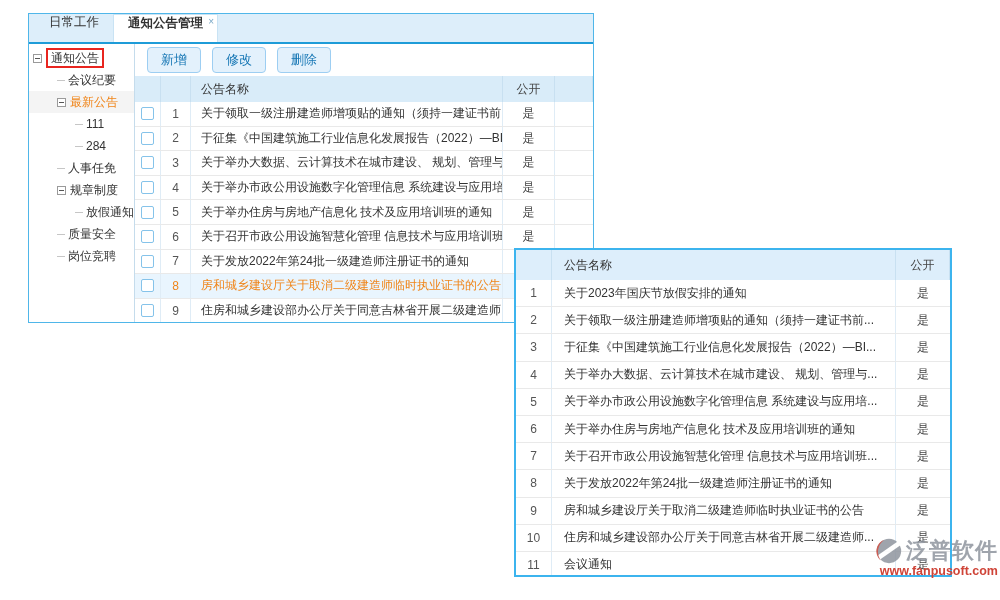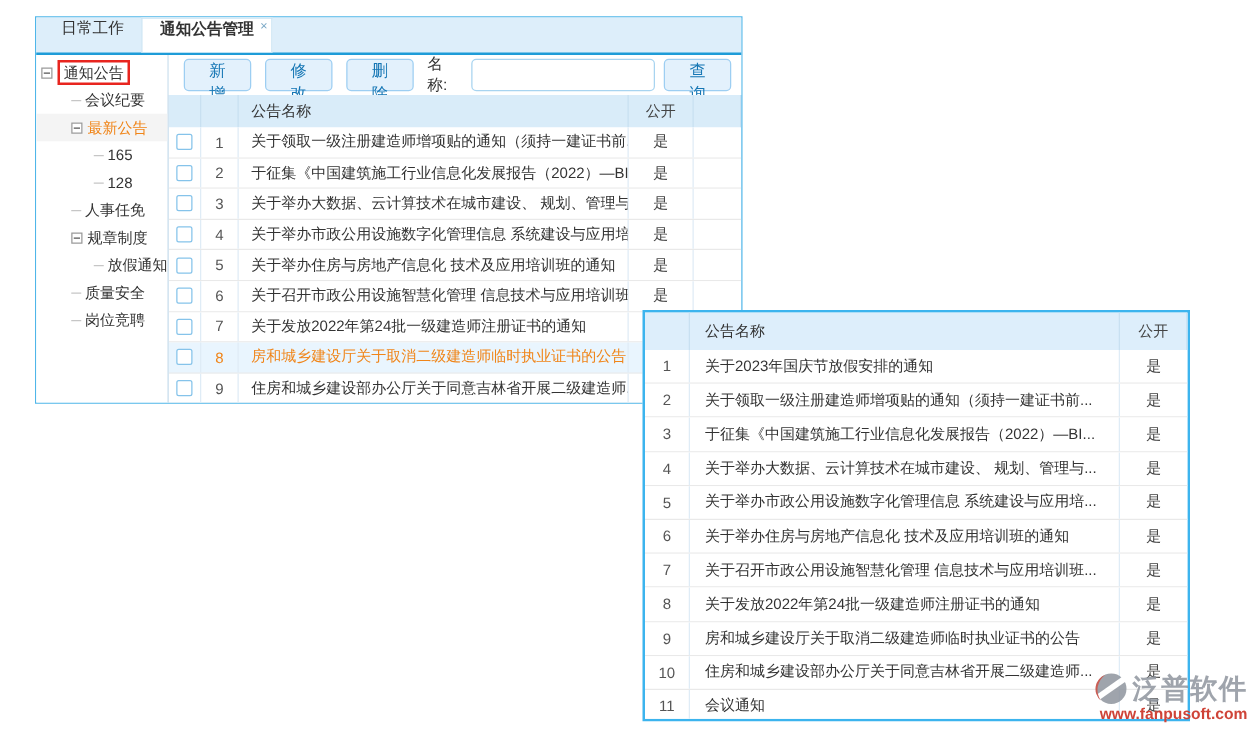--- a/index.html
+++ b/index.html
@@ -108,25 +108,25 @@
         <div class="tree-item lvl1">
           <span class="dash"></span>
           <span class="tlabel">会议纪要</span>
         </div>
         <div class="tree-item lvl1 selected">
           <span class="exp"></span>
           <span class="tlabel">最新公告</span>
         </div>
         <div class="tree-item lvl2">
           <span class="dash"></span>
-          <span class="tlabel">165</span>
+          <span class="tlabel">111</span>
         </div>
         <div class="tree-item lvl2">
           <span class="dash"></span>
-          <span class="tlabel">128</span>
+          <span class="tlabel">284</span>
         </div>
         <div class="tree-item lvl1">
           <span class="dash"></span>
           <span class="tlabel">人事任免</span>
         </div>
         <div class="tree-item lvl1">
           <span class="exp"></span>
           <span class="tlabel">规章制度</span>
         </div>
         <div class="tree-item lvl2">
@@ -141,25 +141,20 @@
           <span class="dash"></span>
           <span class="tlabel">岗位竞聘</span>
         </div>
       </div>
 
       <div class="content">
         <div class="toolbar">
           <button class="btn">新增</button>
           <button class="btn">修改</button>
           <button class="btn">删除</button>
-          <div class="name-group">
-            <label>名称:</label>
-            <input class="name-input" type="text" value="" style="">
-            <button class="btn">查询</button>
-          </div>
         </div>
 
         <div class="grid">
           <div class="g-head">
             <span class="cell c-check"></span>
             <span class="cell c-num"></span>
             <span class="cell c-name">公告名称</span>
             <span class="cell c-pub">公开</span>
             <span class="cell c-sp"></span>
           </div>

